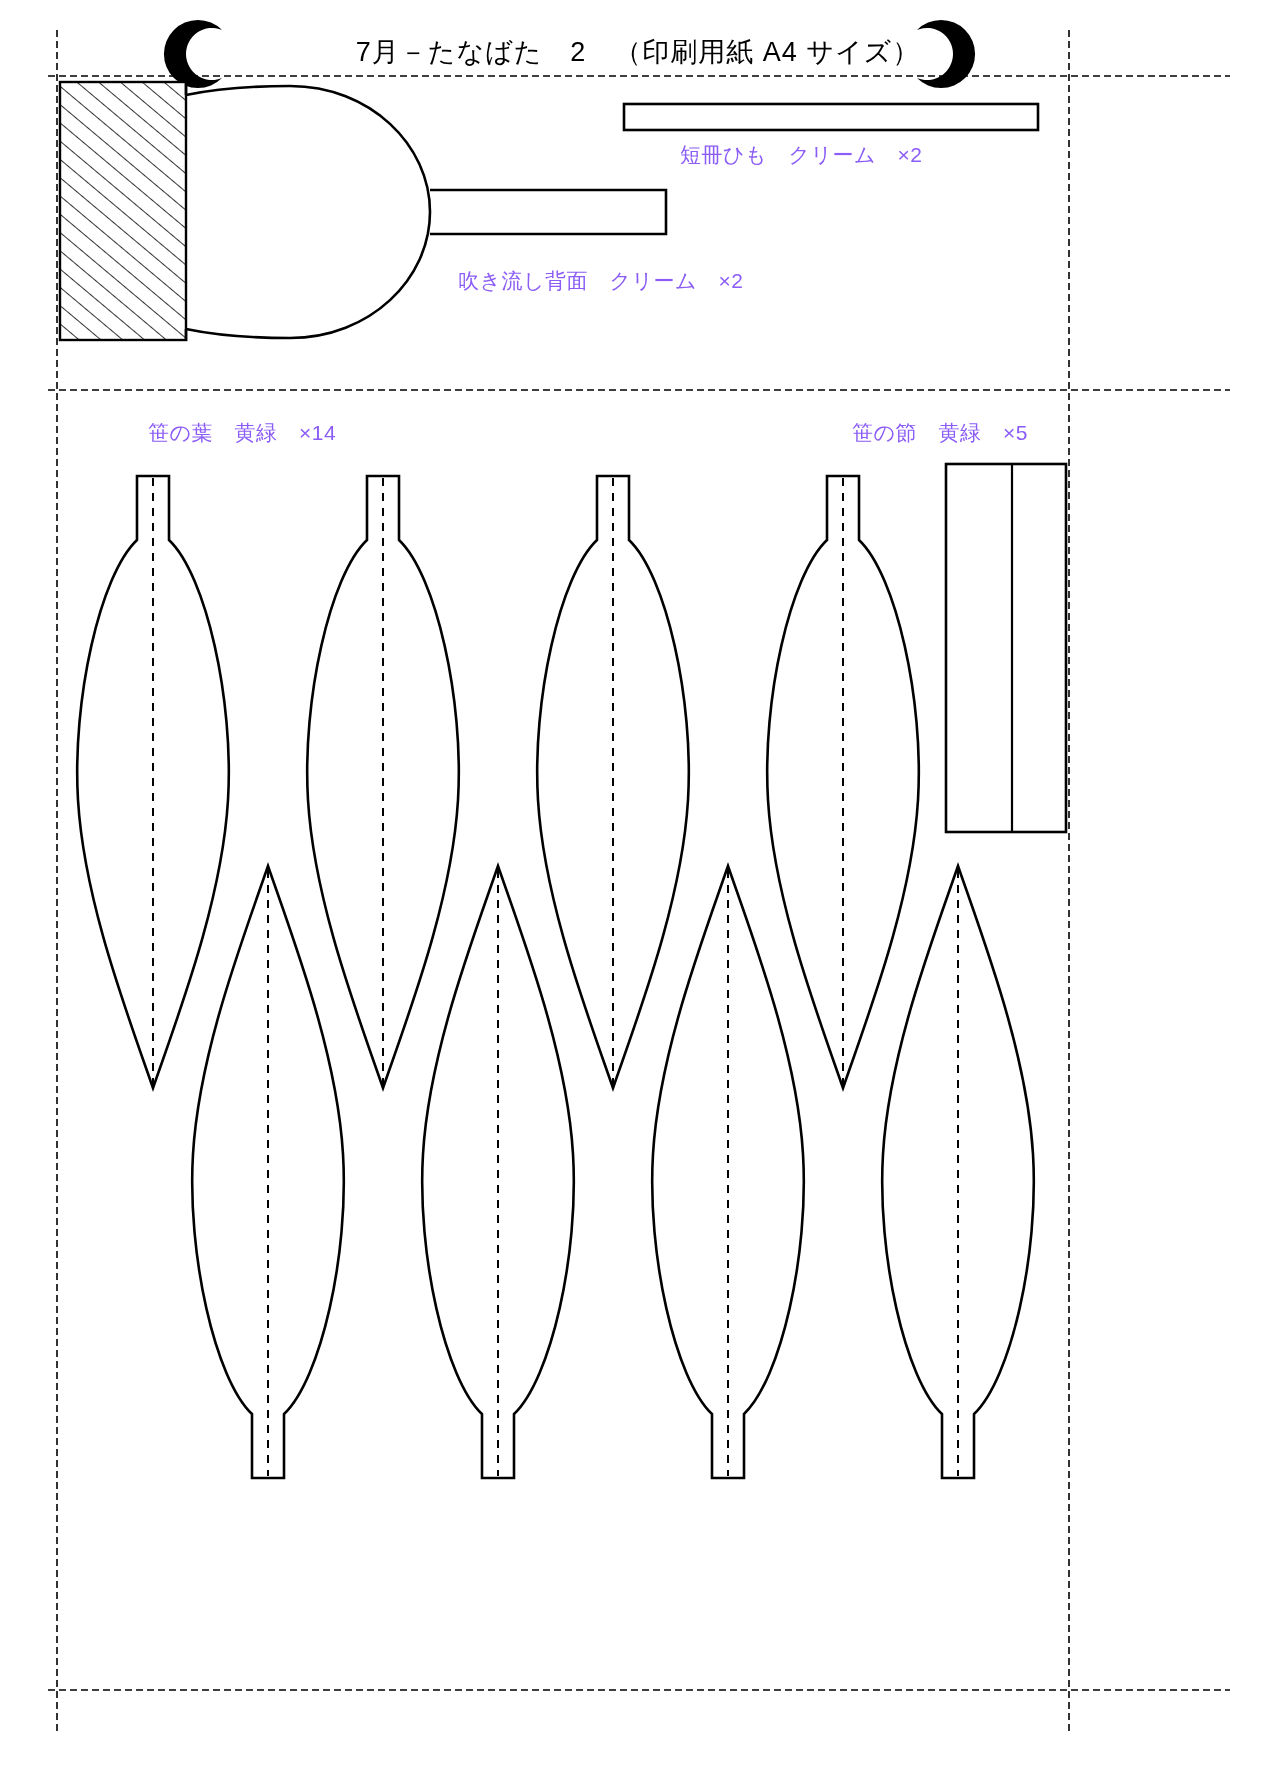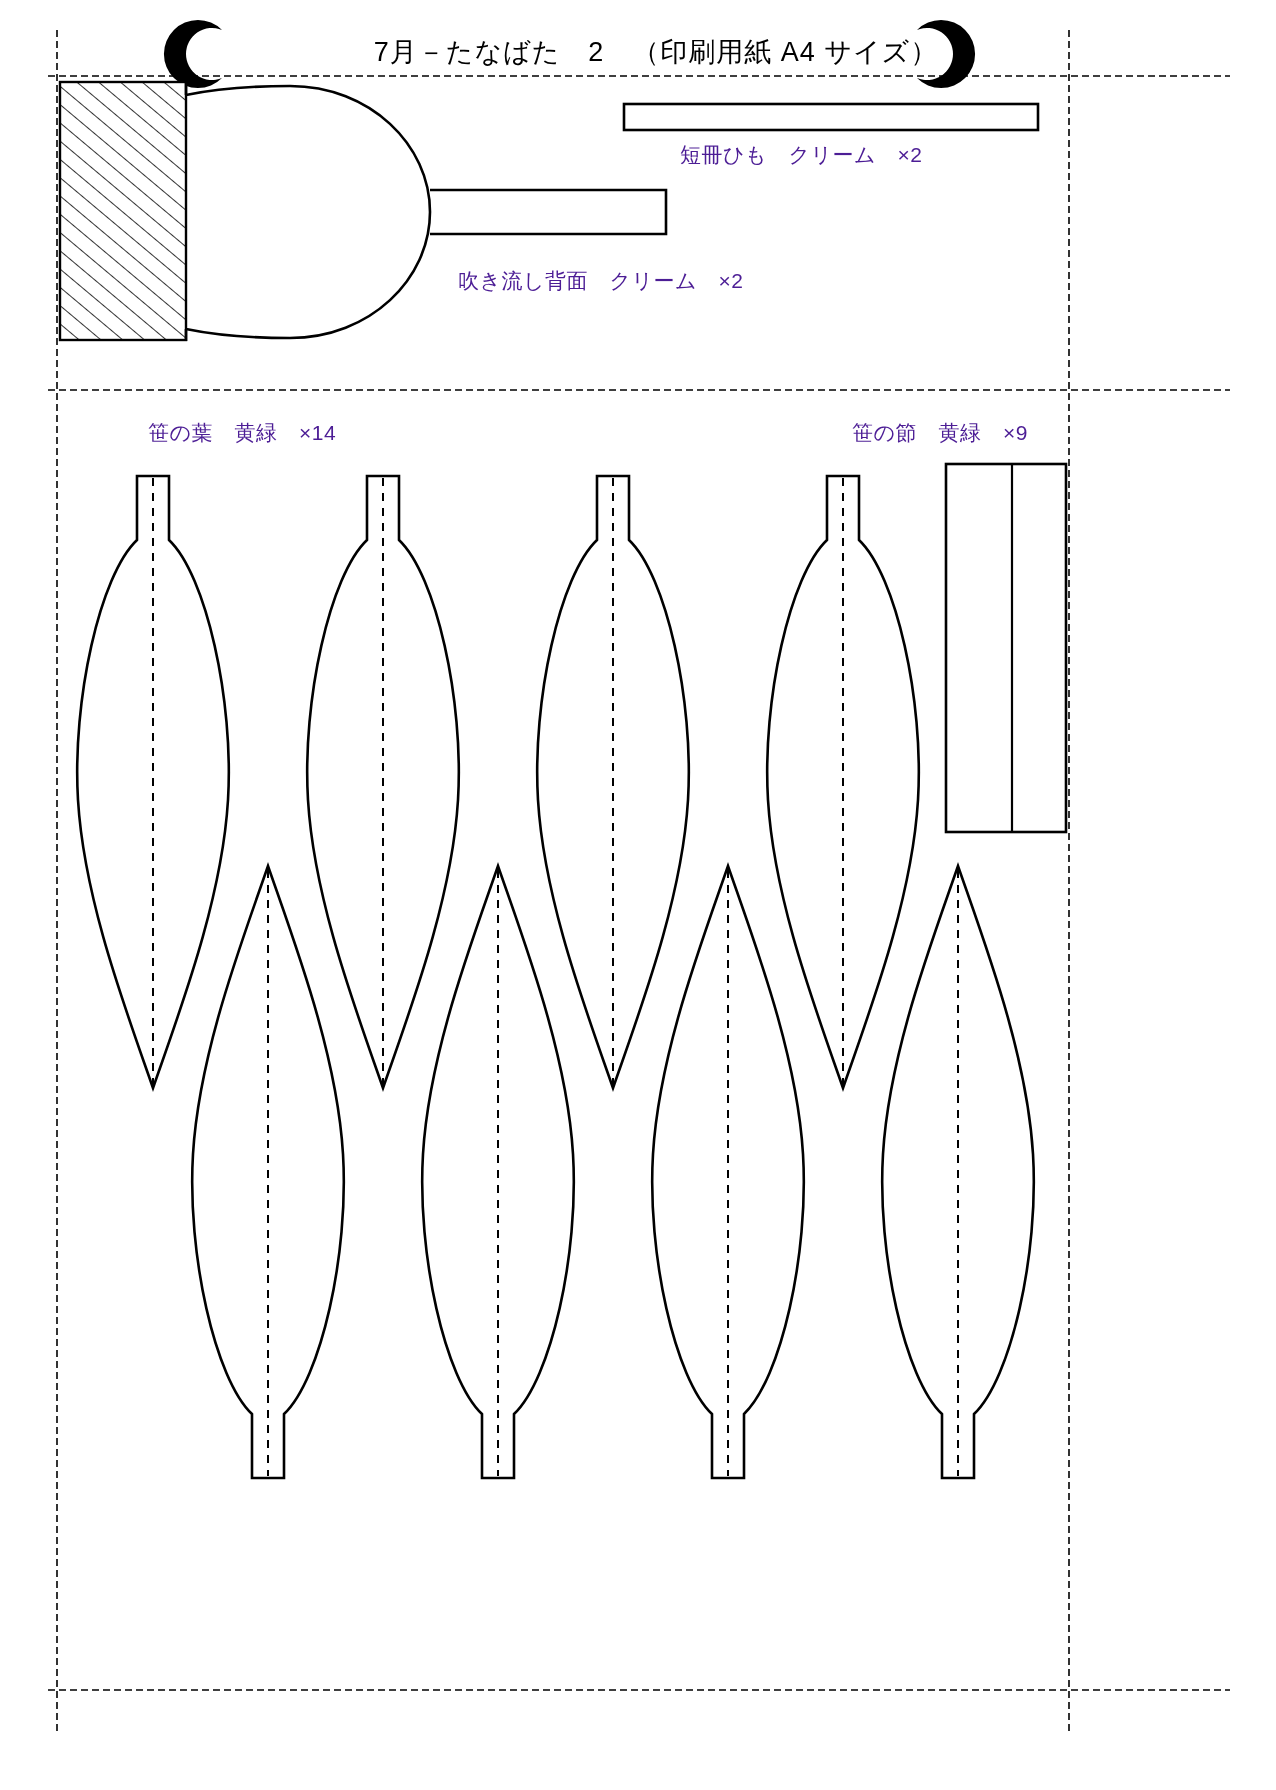--- a/index.html
+++ b/index.html
@@ -19,39 +19,38 @@
     background: #ffffff;
     overflow: hidden;
   }
 
   
   .lbl {
     position: absolute;
     white-space: nowrap;
     font-size: 21px;
     letter-spacing: 0.5px;
-    color: #4c1d95;
+    color: #8b5cf6;
   }
   .svg-layer {
     position: absolute;
     left: 0;
     top: 0;
     width: 1276px;
     height: 1790px;
     pointer-events: none;
   }
 
   
   #title-bar {
     position: absolute;
     left: 0;
     top: 22px;
     width: 1060px;
     height: 52px;
-    margin-left: 18px;
   }
   #doc-title {
     position: absolute;
     left: 0;
     top: 12px;
     width: 1276px;
     text-align: center;
     font-size: 27px;
     letter-spacing: 1px;
     white-space: nowrap;
@@ -256,16 +255,16 @@
   <div id="title-bar">
     <div id="doc-title">7月－たなばた　2　（印刷用紙 A4 サイズ）</div>
   </div>
 
   <div class="lbl" style="left:680px; top:141px;">短冊ひも　クリーム　×2</div>
 
   <div class="lbl" style="left:458px; top:267px;">吹き流し背面　クリーム　×2</div>
 
   <div class="lbl" style="left:148px; top:419px;">笹の葉　黄緑　×14</div>
 
-  <div class="lbl" style="left:852px; top:419px;">笹の節　黄緑　×9</div>
+  <div class="lbl" style="left:852px; top:419px;">笹の節　黄緑　×5</div>
 
 
 </div>
 
 </body></html>

